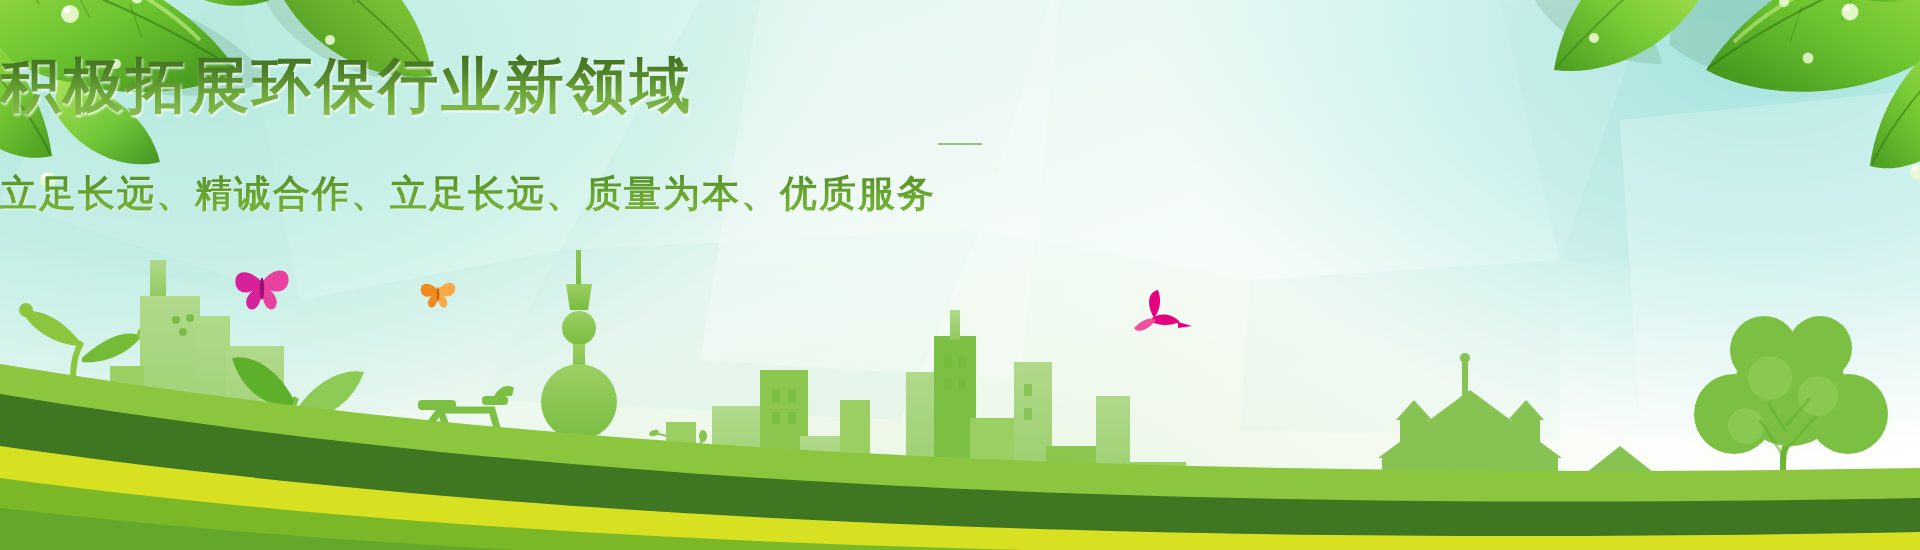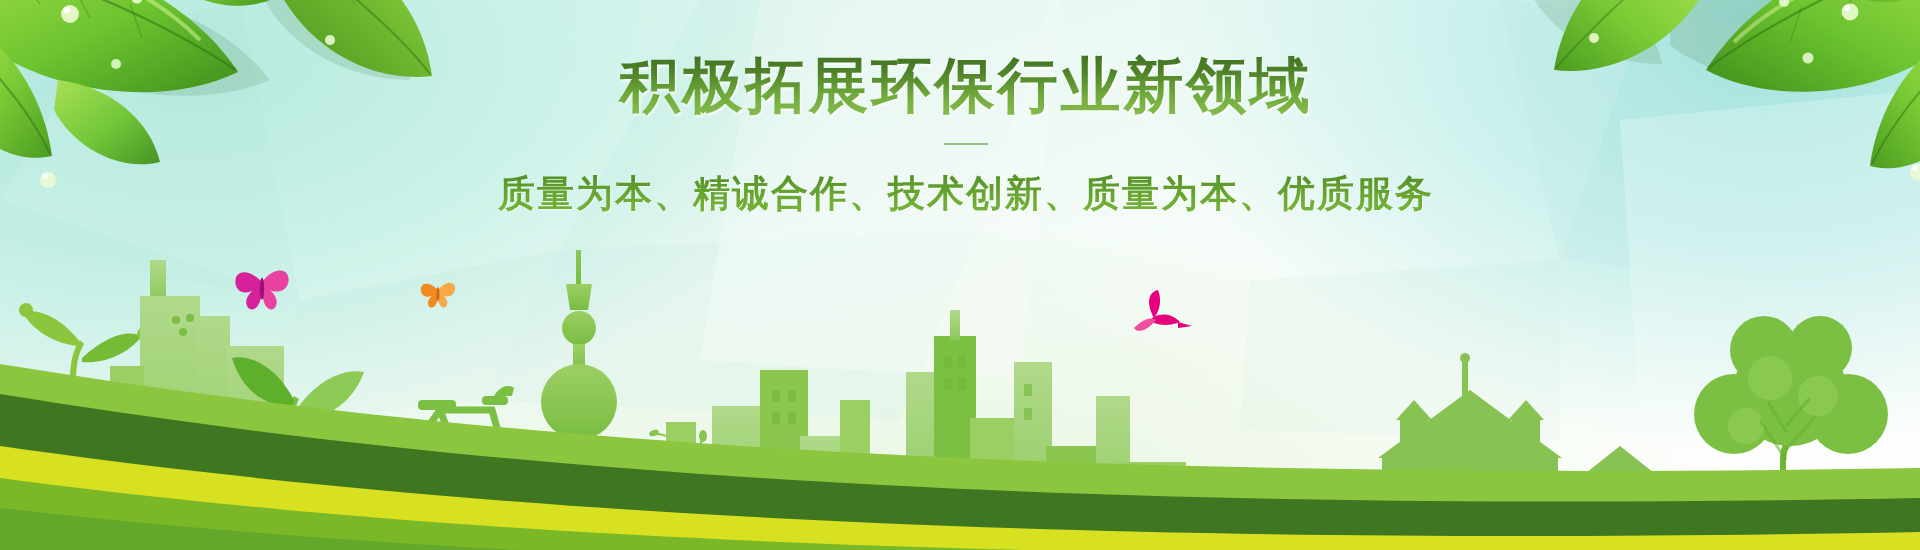--- a/index.html
+++ b/index.html
@@ -26,21 +26,21 @@
   .facets svg{width:100%;height:100%;display:block;}
 
   
   .leaf-tl{position:absolute;left:-30px;top:-40px;width:520px;height:260px;}
   .leaf-tr{position:absolute;right:-30px;top:-40px;width:460px;height:250px;}
   .leaf-tl svg,.leaf-tr svg{width:100%;height:100%;display:block;overflow:visible;}
 
   
   .textblock{
     position:absolute;left:0;right:0;top:52px;
-    text-align:center;z-index:40;padding-left:12px;
+    text-align:left;z-index:40;
   }
   .title{
     font-size:60px;
     line-height:1.15;
     font-weight:bold;
     letter-spacing:3px;
     margin:0;
     background:linear-gradient(180deg,#3f7021 0%,#4e8128 28%,#6fa93a 62%,#8cc152 100%);
     -webkit-background-clip:text;background-clip:text;
     color:transparent;-webkit-text-fill-color:transparent;
@@ -203,21 +203,21 @@
         <circle cx="104" cy="78" r="5" fill="#eafbd2" opacity=".9"></circle>
         <circle cx="428" cy="212" r="8" fill="#eafbd2" opacity=".9"></circle>
         <circle cx="425" cy="208" r="2.8" fill="#ffffff"></circle>
       </g>
     </svg>
   </div>
 
   <div class="textblock">
     <h1 class="title">积极拓展环保行业新领域</h1>
     <div class="divider"></div>
-    <p class="tagline">质量为本、精诚合作、技术创新、质量为本、优质服务</p>
+    <p class="tagline">立足长远、精诚合作、立足长远、质量为本、优质服务</p>
   </div>
 
   <div class="scene">
     <svg viewBox="0 0 1920 300" preserveAspectRatio="none">
       <defs>
         <linearGradient id="sky1" x1="0" y1="0" x2="0" y2="1">
           <stop offset="0%" stop-color="#9ccf63"></stop>
             <stop offset="100%" stop-color="#79bd42"></stop>
         </linearGradient>
         <linearGradient id="sky2" x1="0" y1="0" x2="0" y2="1">

